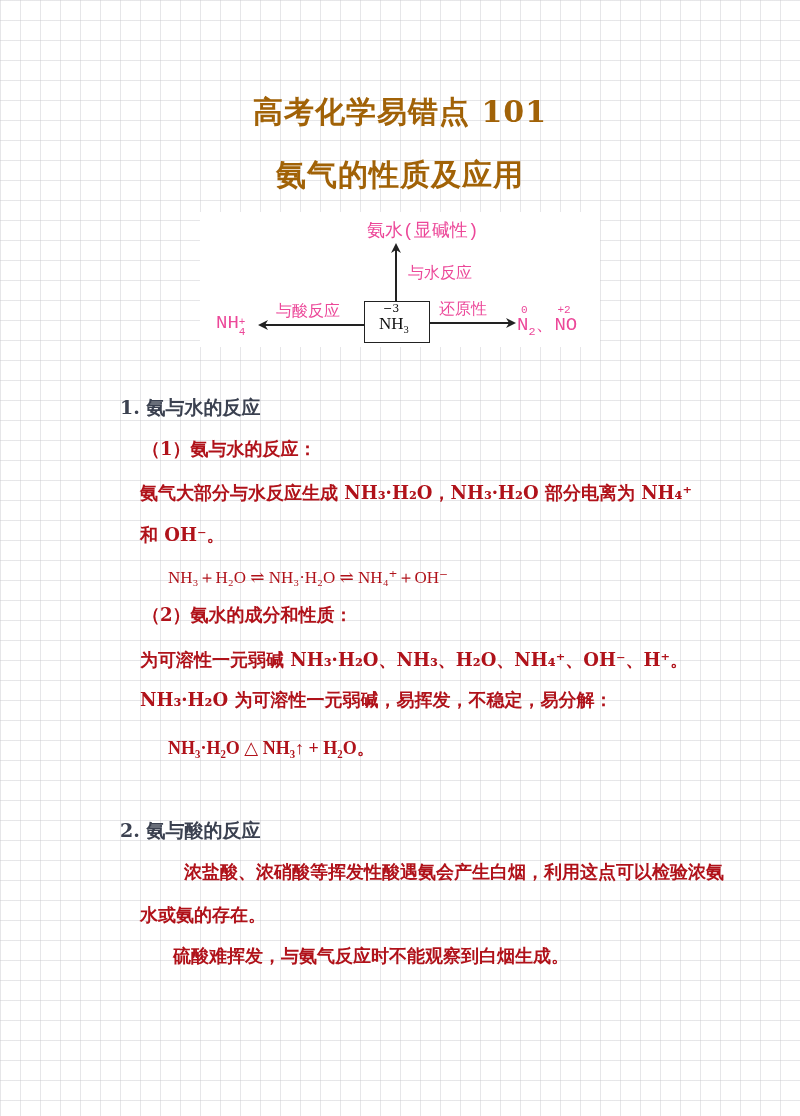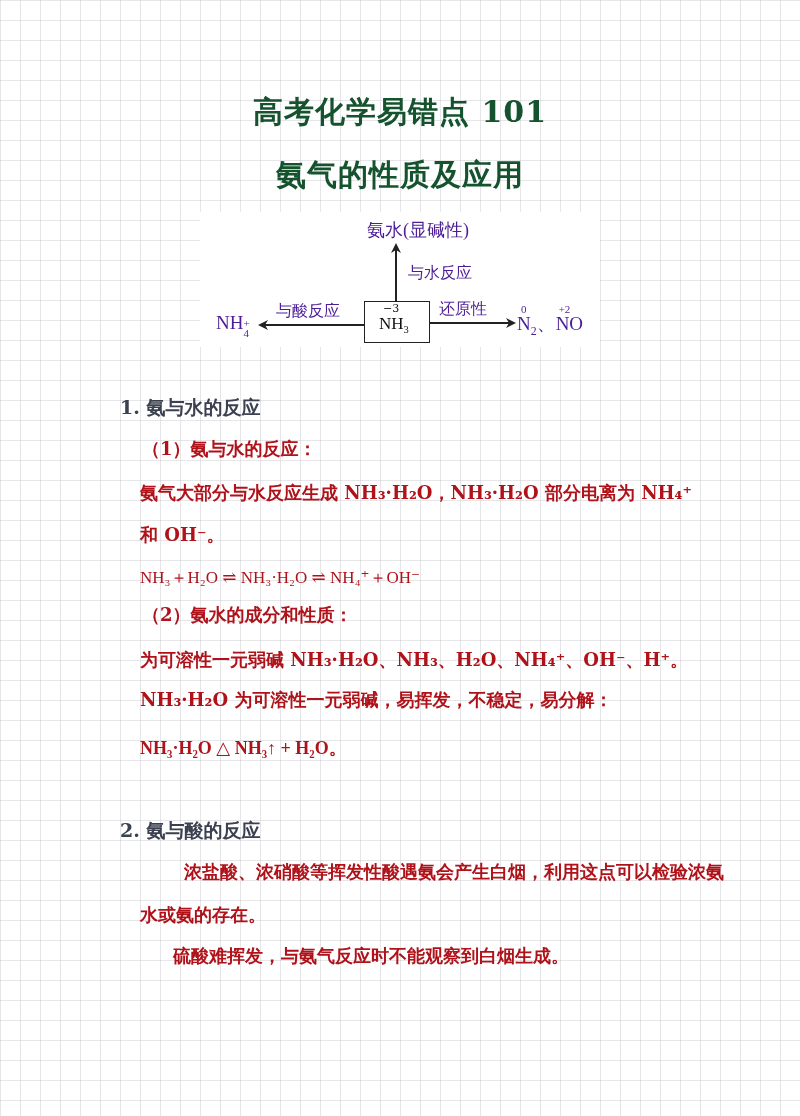--- a/index.html
+++ b/index.html
@@ -9,38 +9,38 @@
       background-image:
         linear-gradient(to right, rgba(200,200,205,0.45) 1px, transparent 1px),
         linear-gradient(to bottom, rgba(200,200,205,0.45) 1px, transparent 1px);
       background-size: 20px 20px;
       font-family: "DejaVu Serif", "Liberation Serif", serif;
       color: #111;
     }
     .abs { position: absolute; white-space: nowrap; }
     .title {
       left: 0; width: 800px; text-align: center;
-      font-weight: bold; font-size: 30px; color: #14532d; letter-spacing: 1px;
+      font-weight: bold; font-size: 30px; color: #a16207; letter-spacing: 1px;
     }
     .title1 { top: 92px; }
     .title2 { top: 155px; }
     .diagram {
       position: absolute; left: 200px; top: 212px; width: 400px; height: 135px;
       background: #ffffff;
     }
-    .diagram .lbl { position: absolute; font-size: 18px; color: #4c1d95; white-space: nowrap;
-      font-family: Liberation Serif, serif; }
+    .diagram .lbl { position: absolute; font-size: 18px; color: #ec4899; white-space: nowrap;
+      font-family: Liberation Mono, monospace; }
     .diagram .sm { font-size: 16px; }
     .box { position: absolute; left: 164px; top: 89px; width: 64px; height: 40px;
       border: 1.5px solid #222; background: #fff; }
     .line { position: absolute; background: #222; }
     sub, sup { font-size: 0.62em; line-height: 0; }
     .heading { left: 120px; font-size: 19px; color: #3b4150; font-weight: bold; }
     .red { color: #b0121a; font-weight: bold; font-size: 18px; left: 120px; margin-left: 20px; }
-    .eq { font-family: "Liberation Serif", "DejaVu Serif", serif; }
+    .eq { font-family: "Liberation Serif", "DejaVu Serif", serif; padding-left: 28px; }
     .ox { position: absolute; font-size: 11px; }
   </style>
 </head>
 <body>
 
 <div class="abs title title1">高考化学易错点 101</div>
 <div class="abs title title2">氨气的性质及应用</div>
 
 <div class="diagram">
 

